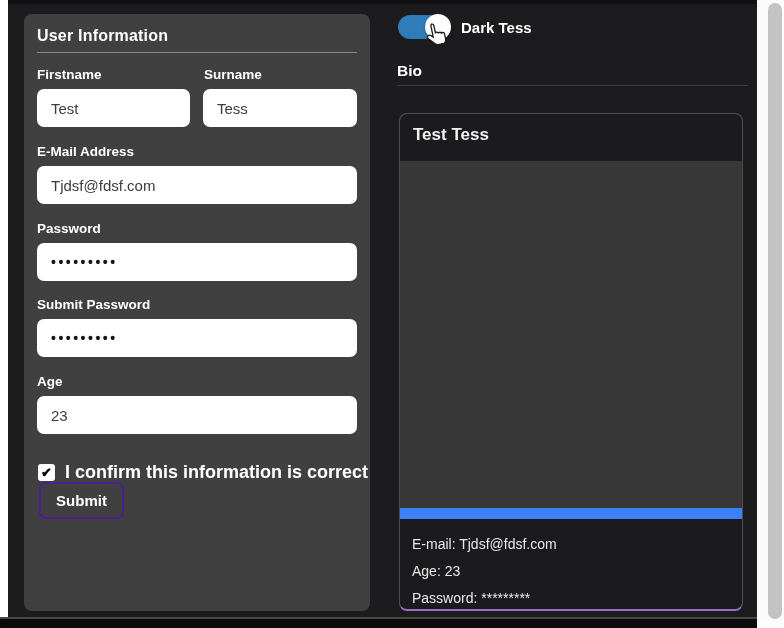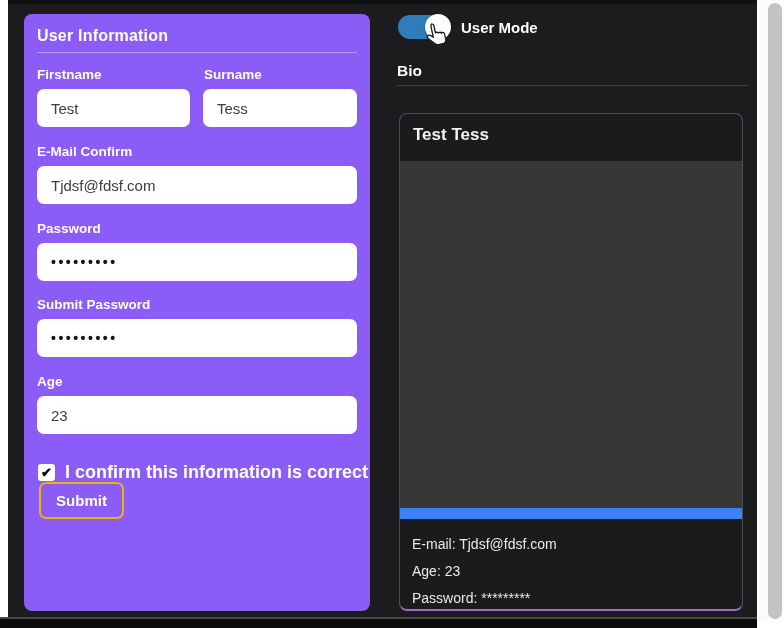--- a/index.html
+++ b/index.html
@@ -16,40 +16,40 @@
   .bottom-edge { position: absolute; left: 0; top: 617px; width: 757px; height: 11px;
                  background: #0c0c0c; border-top: 2px solid #484848; }
 
   
   .scrollbar { position: absolute; left: 757px; top: 0; width: 27px; height: 622px; background: #fbfbfb; }
   .scrollbar-thumb { position: absolute; left: 11px; top: 3px; width: 14px; height: 616px;
                      background: #c3c3c3; border-radius: 7px; }
 
   
   .form-panel { position: absolute; left: 24px; top: 14px; width: 346px; height: 597px;
-                background: #8b5cf6; border-radius: 8px; }
+                background: #404040; border-radius: 8px; }
   .form-title { position: absolute; left: 13px; top: 13px; color: #ffffff;
                 font-size: 16px; font-weight: 700; letter-spacing: .2px; }
   .form-divider { position: absolute; left: 13px; top: 38px; width: 320px; height: 1px;
                   background: rgba(255,255,255,0.38); }
 
   .field-label { position: absolute; color: #ffffff; font-size: 13.5px; font-weight: 700; }
   .text-input { position: absolute; height: 38px; background: #ffffff; border: none;
                 border-radius: 7px; font-family: "Liberation Sans", sans-serif;
                 font-size: 15px; color: #3d3d3d; padding: 0 14px; outline: none; }
   .password-input { font-size: 14px; font-weight: 700; letter-spacing: 2.5px; color: #161616; }
 
   .checkbox-row { position: absolute; left: 14px; top: 448px; display: flex; align-items: center; }
   .checkbox-box { width: 17px; height: 17px; background: #ffffff; border-radius: 3px;
                   display: flex; align-items: center; justify-content: center;
                   color: #000000; font-size: 13px; font-weight: 700; line-height: 1; cursor: pointer; }
   .checkbox-label { margin-left: 10px; color: #ffffff; font-size: 18px; font-weight: 700; }
 
   .submit-btn { position: absolute; left: 15px; top: 468px; width: 85px; height: 37px;
-                background: transparent; border: 2px solid #eab308; border-radius: 7px;
+                background: transparent; border: 2px solid #4c1d95; border-radius: 7px;
                 color: #ffffff; font-family: "Liberation Sans", sans-serif;
                 font-size: 15px; font-weight: 700; cursor: pointer; }
 
   
   .toggle-track { position: absolute; left: 398px; top: 15px; width: 52px; height: 24px;
                   background: #2f7cb8; border-radius: 12px; cursor: pointer; }
   .toggle-knob { position: absolute; left: 27px; top: -1px; width: 26px; height: 26px;
                  background: #ffffff; border-radius: 50%; box-shadow: 0 1px 2px rgba(0,0,0,.4); }
   .hand-cursor { position: absolute; left: 424px; top: 21px; width: 25px; height: 30px; z-index: 5; }
   .dark-mode-label { position: absolute; left: 461px; top: 19px; color: #ffffff;
@@ -82,21 +82,21 @@
 
   <div class="form-panel">
     <div class="form-title">User Information</div>
     <div class="form-divider"></div>
 
     <div class="field-label" style="left:13px; top:53px;text-align:right;">Firstname</div>
     <div class="field-label" style="left:180px; top:53px;">Surname</div>
     <input class="text-input" style="left: 13px; top: 75px; width: 153px;" type="text" value="Test">
     <input class="text-input" style="left: 179px; top: 75px; width: 154px;" type="text" value="Tess">
 
-    <div class="field-label" style="left:13px; top:130px;">E-Mail Confirm</div>
+    <div class="field-label" style="left:13px; top:130px;">E-Mail Address</div>
     <input class="text-input" style="left: 13px; top: 152px; width: 320px;" type="text" value="Tjdsf@fdsf.com">
 
     <div class="field-label" style="left:13px; top:207px;">Password</div>
     <input class="text-input password-input" style="left: 13px; top: 229px; width: 320px;" type="text" value="•••••••••">
 
     <div class="field-label" style="left:13px; top:283px;">Submit Password</div>
     <input class="text-input password-input" style="left: 13px; top: 305px; width: 320px;" type="text" value="•••••••••">
 
     <div class="field-label" style="left:13px; top:360px;">Age</div>
     <input class="text-input" style="left: 13px; top: 382px; width: 320px;" type="text" value="23">
@@ -114,21 +114,21 @@
   <div class="toggle-track">
     <div class="toggle-knob"></div>
   </div>
 
   <svg class="hand-cursor" viewBox="0 0 24 30">
     <g transform="rotate(-12 12 15)">
       <path d="M10.5 2.2 c-1.1 0 -1.9 0.9 -1.9 2 v11.2 l-2.3 -2.2 c-0.8 -0.8 -2 -0.8 -2.8 0 -0.8 0.8 -0.8 2 0 2.8 l5.6 6.4 c0.8 0.9 1.9 1.4 3.1 1.4 h4 c2.3 0 4.1 -1.9 4.1 -4.2 v-5 c0 -1 -0.8 -1.8 -1.8 -1.8 -0.4 0 -0.8 0.1 -1.1 0.4 -0.3 -0.7 -1 -1.2 -1.8 -1.2 -0.5 0 -0.9 0.2 -1.2 0.4 -0.3 -0.7 -1 -1.1 -1.8 -1.1 -0.4 0 -0.7 0.1 -1 0.3 V4.2 c0 -1.1 -0.9 -2 -2.1 -2 z" fill="#ffffff" stroke="#1a1a1a" stroke-width="1.3"></path>
     </g>
   </svg>
 
-  <div class="dark-mode-label">User Mode</div>
+  <div class="dark-mode-label">Dark Tess</div>
 
   <div class="bio-title">Bio</div>
   <div class="bio-divider"></div>
 
   <div class="bio-card">
     <div class="bio-card-header">
       <div class="bio-card-name">Test Tess</div>
     </div>
     <div class="bio-card-body"></div>
     <div class="bio-card-footer">

